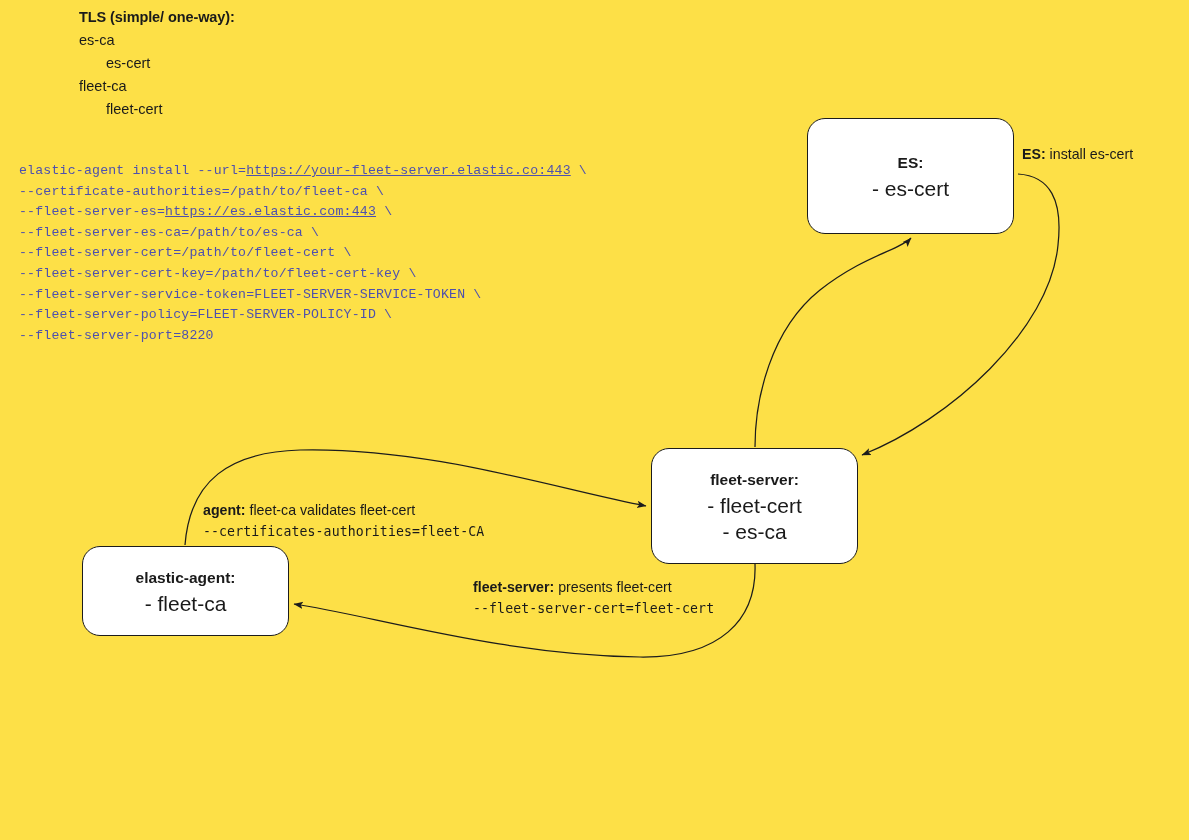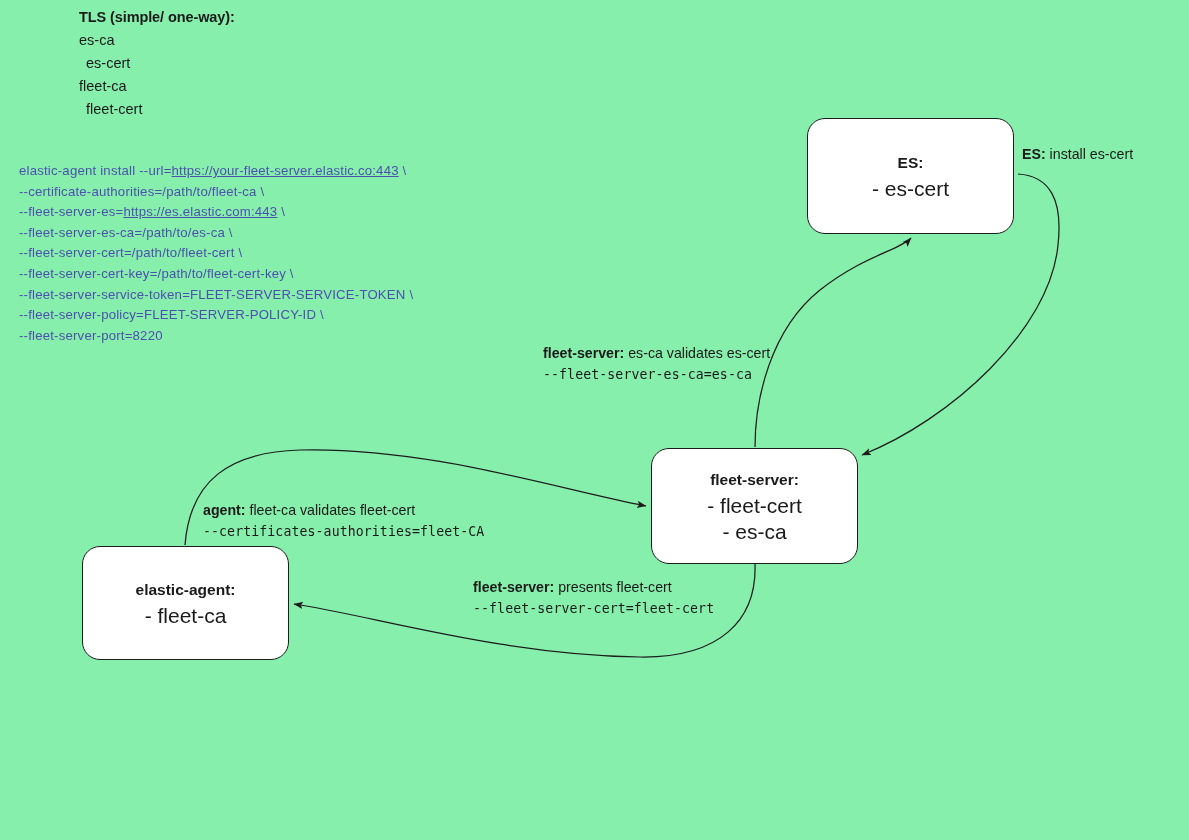--- a/index.html
+++ b/index.html
@@ -9,21 +9,21 @@
   }
   body {
     font-family: "Liberation Sans", sans-serif;
     -webkit-font-smoothing: antialiased;
   }
   #canvas {
     position: relative;
     width: 1189px;
     height: 840px;
     overflow: hidden;
-    background: #86efac;
+    background: #fde047;
   }
   #edges {
     position: absolute;
     left: 0;
     top: 0;
     width: 1189px;
     height: 840px;
     pointer-events: none;
   }
 
@@ -34,28 +34,28 @@
     top: 6px;
     font-size: 14.5px;
     color: #1a1a1a;
     line-height: 23px;
     white-space: nowrap;
   }
   .legend .title {
     font-weight: bold;
     letter-spacing: -0.1px;
   }
-  .legend .indent { padding-left: 7px; }
+  .legend .indent { padding-left: 7px; margin-left: 20px; }
 
   
   .cmd {
     position: absolute;
     left: 19px;
     top: 161px;
-    font-family: Liberation Sans, sans-serif;
+    font-family: Liberation Mono, monospace;
     font-size: 13.2px;
     line-height: 20.6px;
     color: #4d50ae;
     white-space: pre;
     letter-spacing: 0.2px;
   }
   .cmd .u { text-decoration: underline; }
 
   
   .node {
@@ -73,21 +73,21 @@
     line-height: 26px;
   }
   .node .nm {
     font-weight: bold;
     font-size: 15.5px;
   }
   .node .ln { font-size: 21px; }
 
   #node-es        { left: 807px; top: 118px; width: 207px; height: 116px; }
   #node-fleet     { left: 651px; top: 448px; width: 207px; height: 116px; }
-  #node-agent     { left: 82px;  top: 546px; width: 207px; height: 114px; }
+  #node-agent     { left: 82px;  top: 546px; width: 207px; height: 90px; }
 
   
   .elabel {
     position: absolute;
     color: #1a1a1a;
     white-space: nowrap;
     line-height: 21px;
   }
   .elabel .prose { font-size: 14.2px; }
   .elabel b { font-weight: bold; }
@@ -147,26 +147,20 @@
     <div class="nm">elastic-agent:</div>
     <div class="ln">- fleet-ca</div>
   </div>
 
   <div class="elabel" id="lbl-es-presents">
     <div class="prose">
       <b>ES:</b><span> install es-cert</span>
     </div>
   </div>
 
-  <div class="elabel" id="lbl-fs-validates">
-    <div class="prose">
-      <b>fleet-server:</b><span> es-ca validates es-cert</span>
-    </div>
-    <span class="mono">--fleet-server-es-ca=es-ca</span>
-  </div>
 
   <div class="elabel" id="lbl-fs-presents">
     <div class="prose">
       <b>fleet-server:</b><span> presents fleet-cert</span>
     </div>
     <span class="mono">--fleet-server-cert=fleet-cert</span>
   </div>
 
   <div class="elabel" id="lbl-agent-valid">
     <div class="prose">

